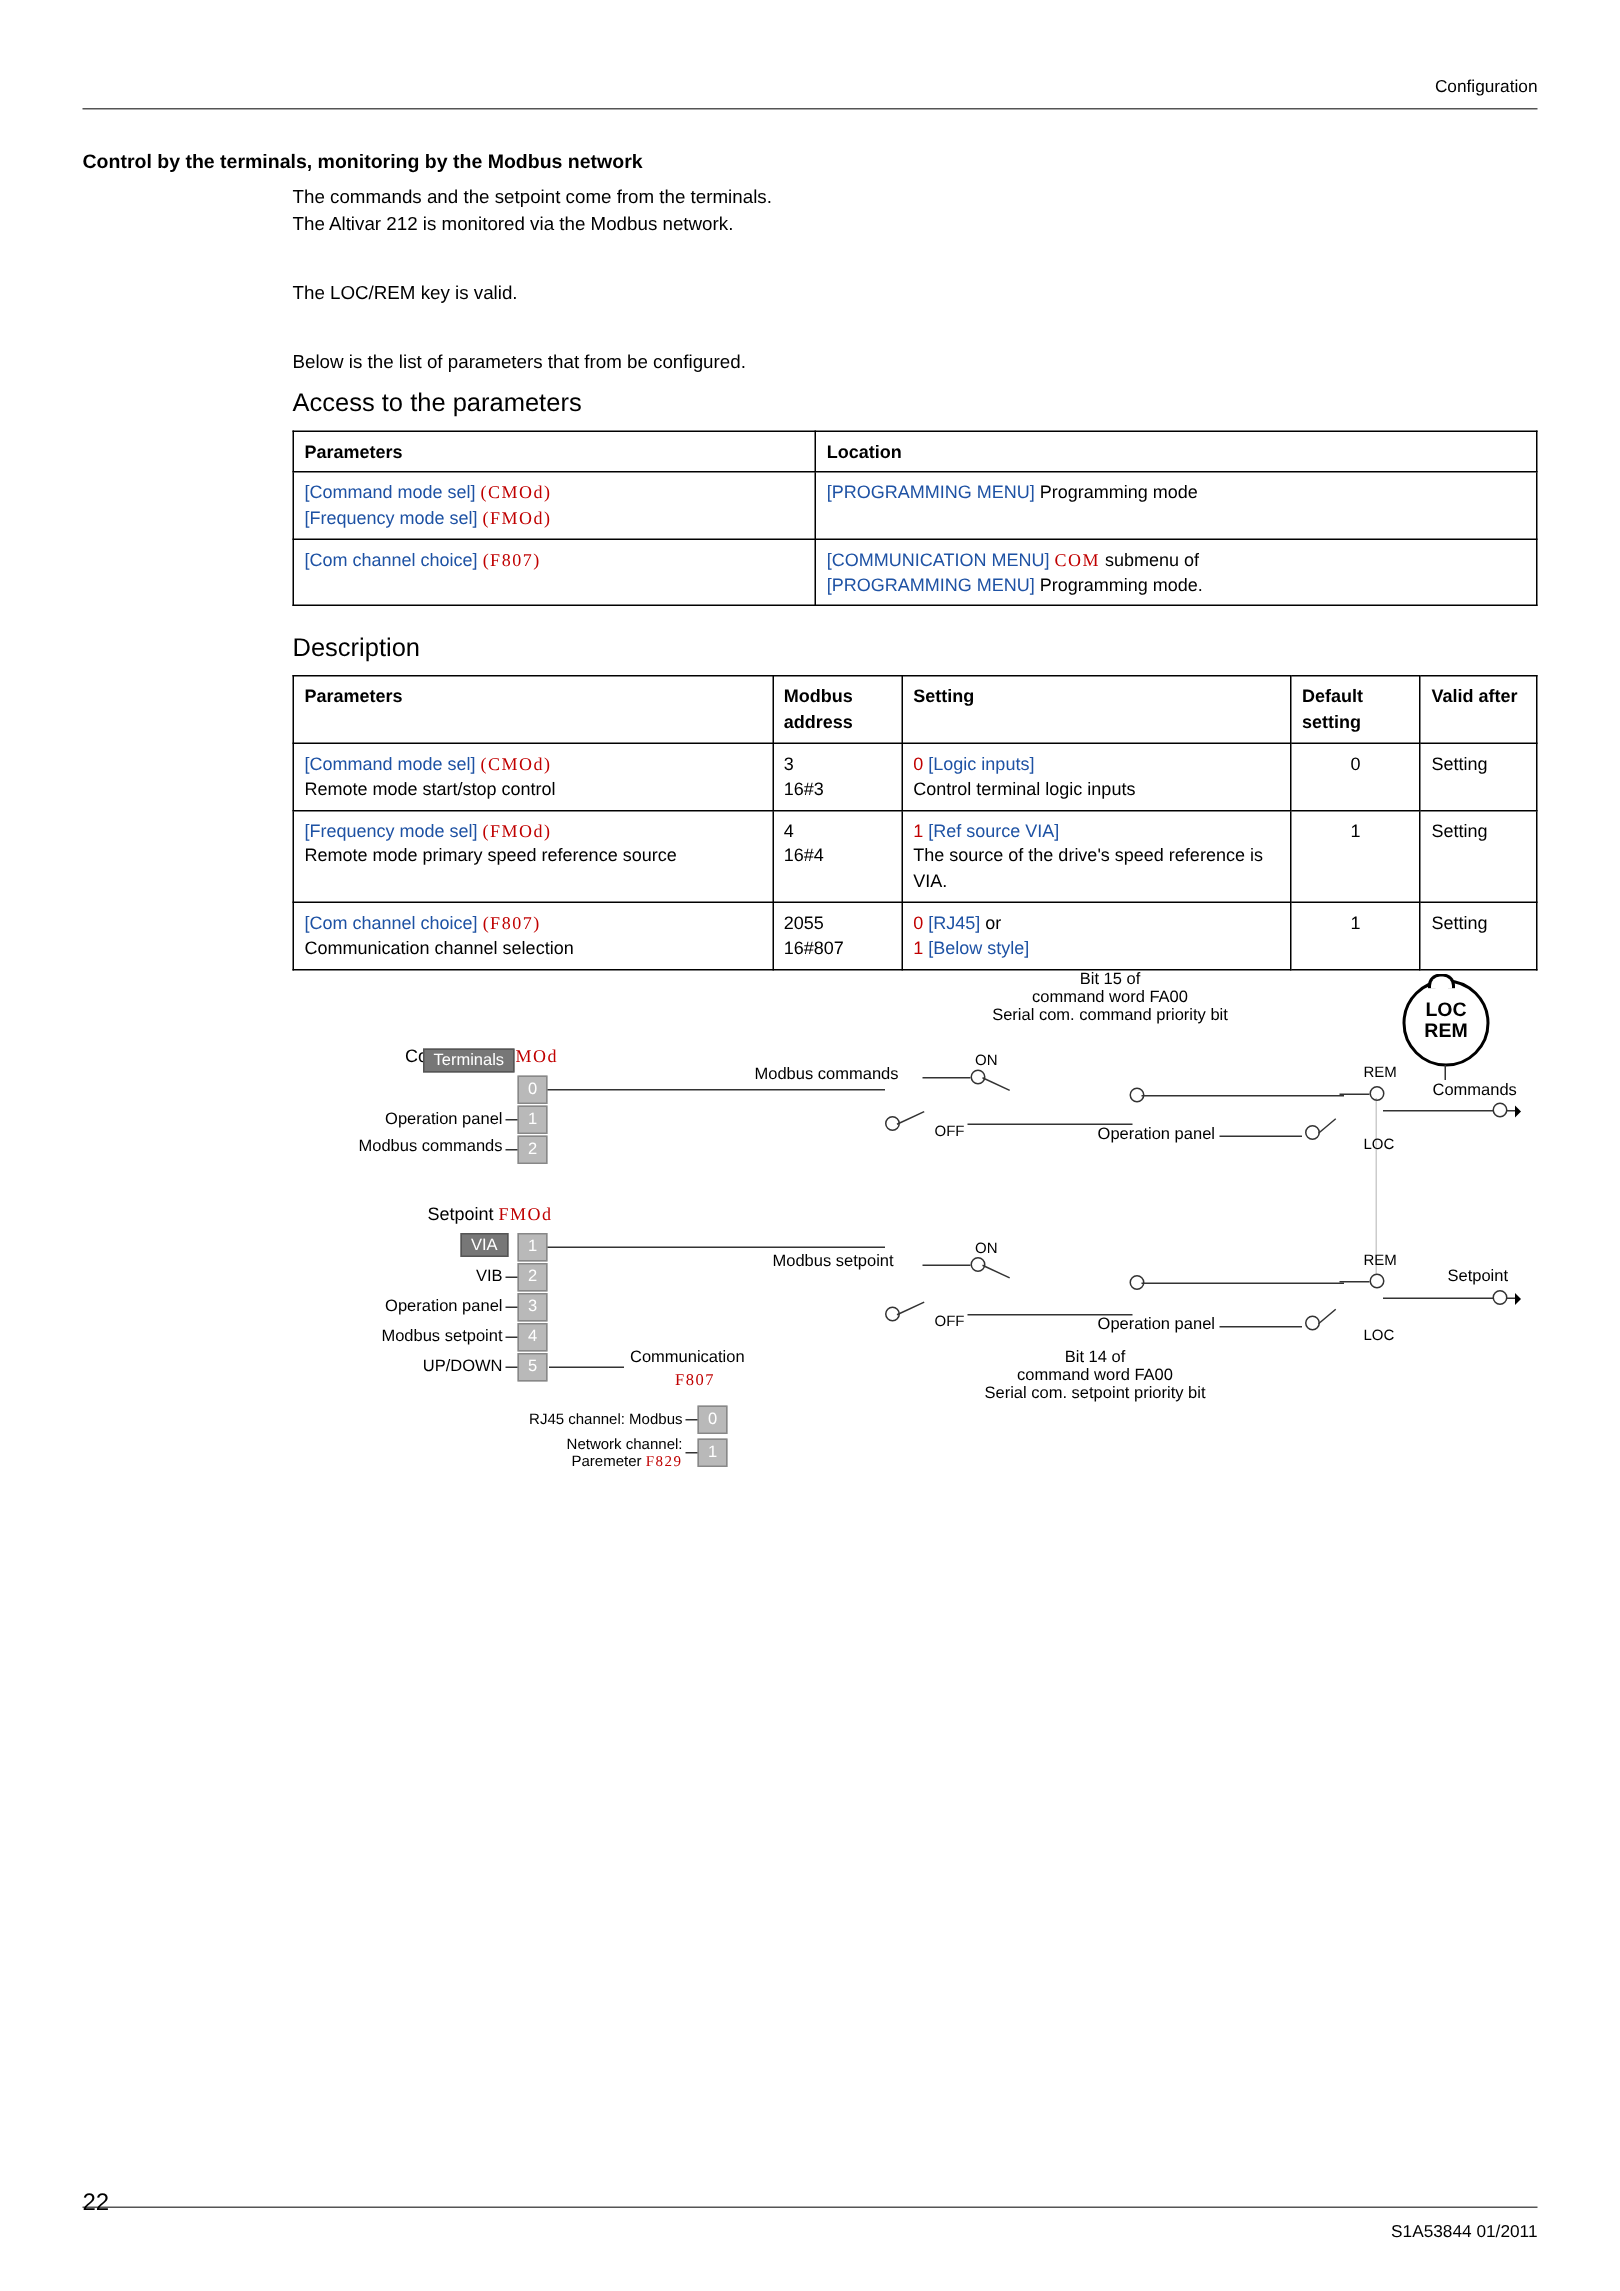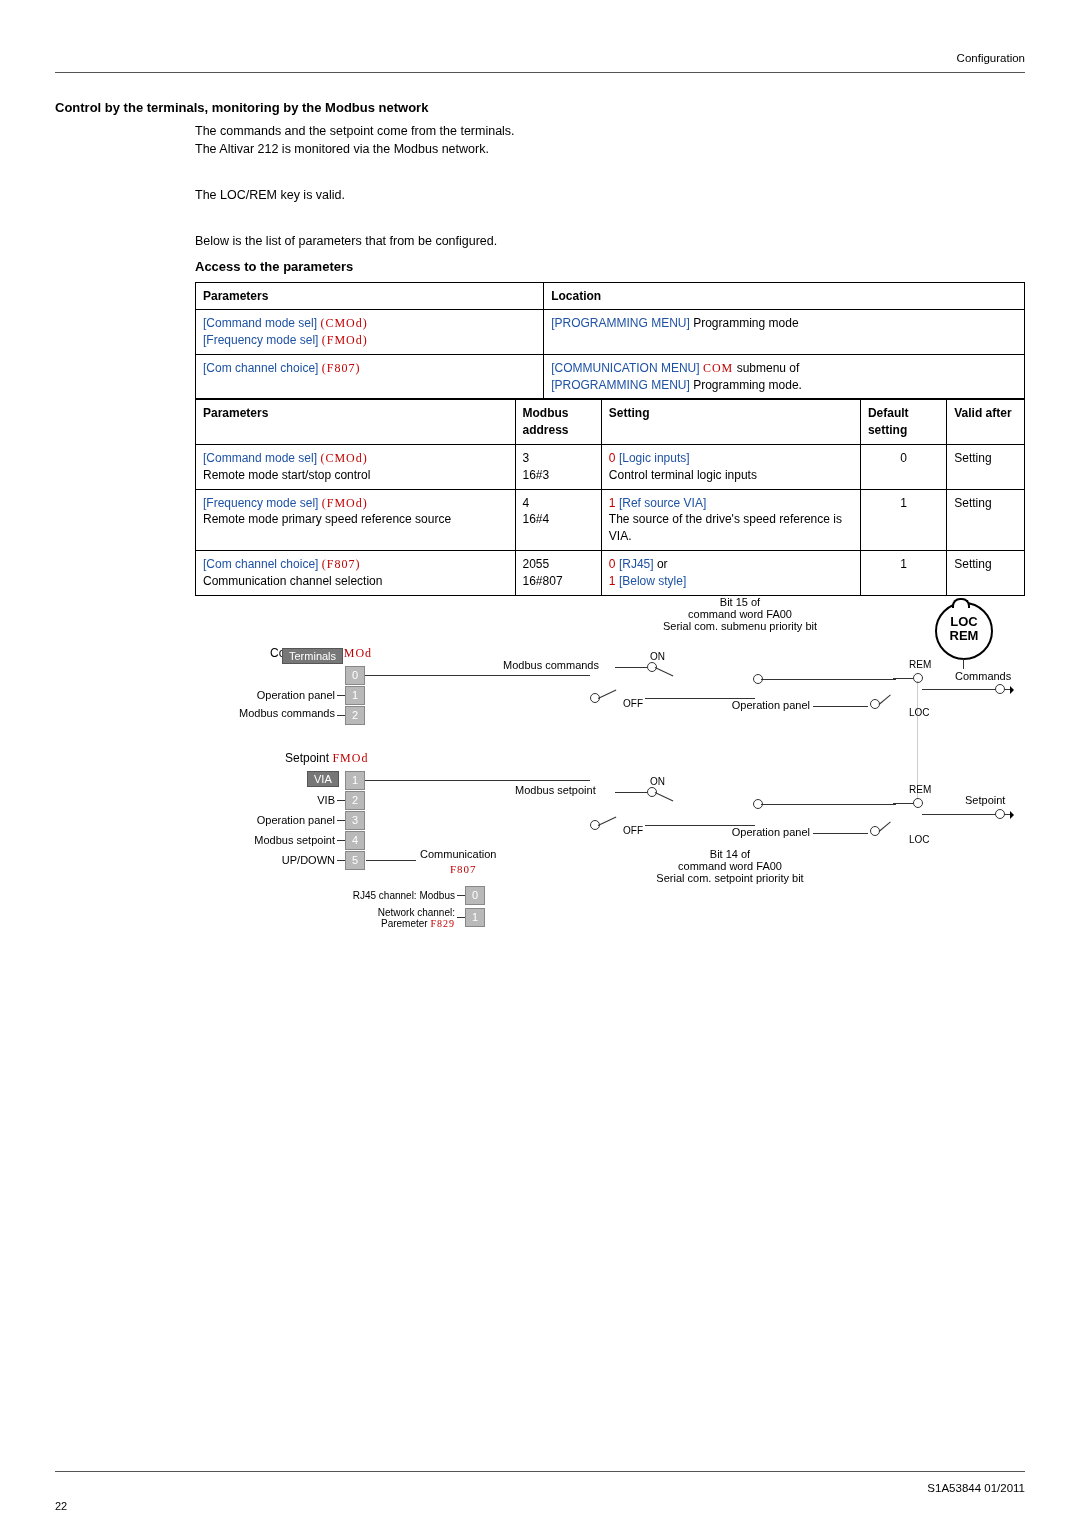--- a/index.html
+++ b/index.html
@@ -41,22 +41,22 @@
     position: absolute;
     top: 122px;
     left: 195px;
     right: 55px;
   }
   .body-text {
     line-height: 1.45;
   }
   .spacer-lg { height: 28px; }
   .subhead {
-    font-weight: bold;
-    font-size: 13px;
+    font-weight: normal;
+    font-size: 17px;
     margin-top: 8px;
     margin-bottom: 8px;
   }
   table {
     border-collapse: collapse;
     width: 100%;
     font-size: 12px;
   }
   th, td {
     border: 1px solid #000;
@@ -142,22 +142,22 @@
   }
 
   .footer-line {
     position: absolute;
     left: 55px; right: 55px;
     bottom: 55px;
     border-top: 1px solid #555;
   }
   .footer-left {
     position: absolute;
-    left: 55px; bottom: 15px;
-    font-size: 11px;
+    left: 55px; bottom: 49px;
+    font-size: 16px;
   }
   .footer-right {
     position: absolute;
     right: 55px; bottom: 33px;
     font-size: 11.5px;
   }
 </style>
 </head>
 <body>
 
@@ -200,20 +200,21 @@
           <span class="red code">(F807)</span>
         </td>
         <td>
           <span class="blue">[COMMUNICATION MENU] </span><span class="red code">COM</span><span> submenu of</span><br>
           <span class="blue">[PROGRAMMING MENU]</span><span> Programming mode.</span>
         </td>
       </tr>
     </tbody>
       </table>
 
+    <div class="subhead" style="margin-top:18px">Description</div>
 
     <table>
       <tbody>
           <tr>
         <th style="width:37%">Parameters</th>
         <th style="width:10%">Modbus address</th>
         <th style="width:30%">Setting</th>
         <th style="width:10%">Default setting</th>
         <th style="width:9%">Valid after</th>
       </tr>
@@ -269,21 +270,21 @@
         <td>Setting</td>
       </tr>
     </tbody>
       </table>
 
     <div class="diagram">
 
       <div style="left:430px; top:0; text-align:center; width:230px;">
         <span>Bit 15 of</span><br>
         <span>command word FA00</span><br>
-        <span>Serial com. submenu priority bit</span>
+        <span>Serial com. command priority bit</span>
       </div>
 
       <div class="locrem" style="left:740px; top:6px;">
         <span>LOC</span><br><span>REM</span>
       </div>
 
       <div class="cmd-label" style="left:75px; top:50px;">
         <span>Commands</span>
         <span class="red code">CMOd</span>
       </div>

